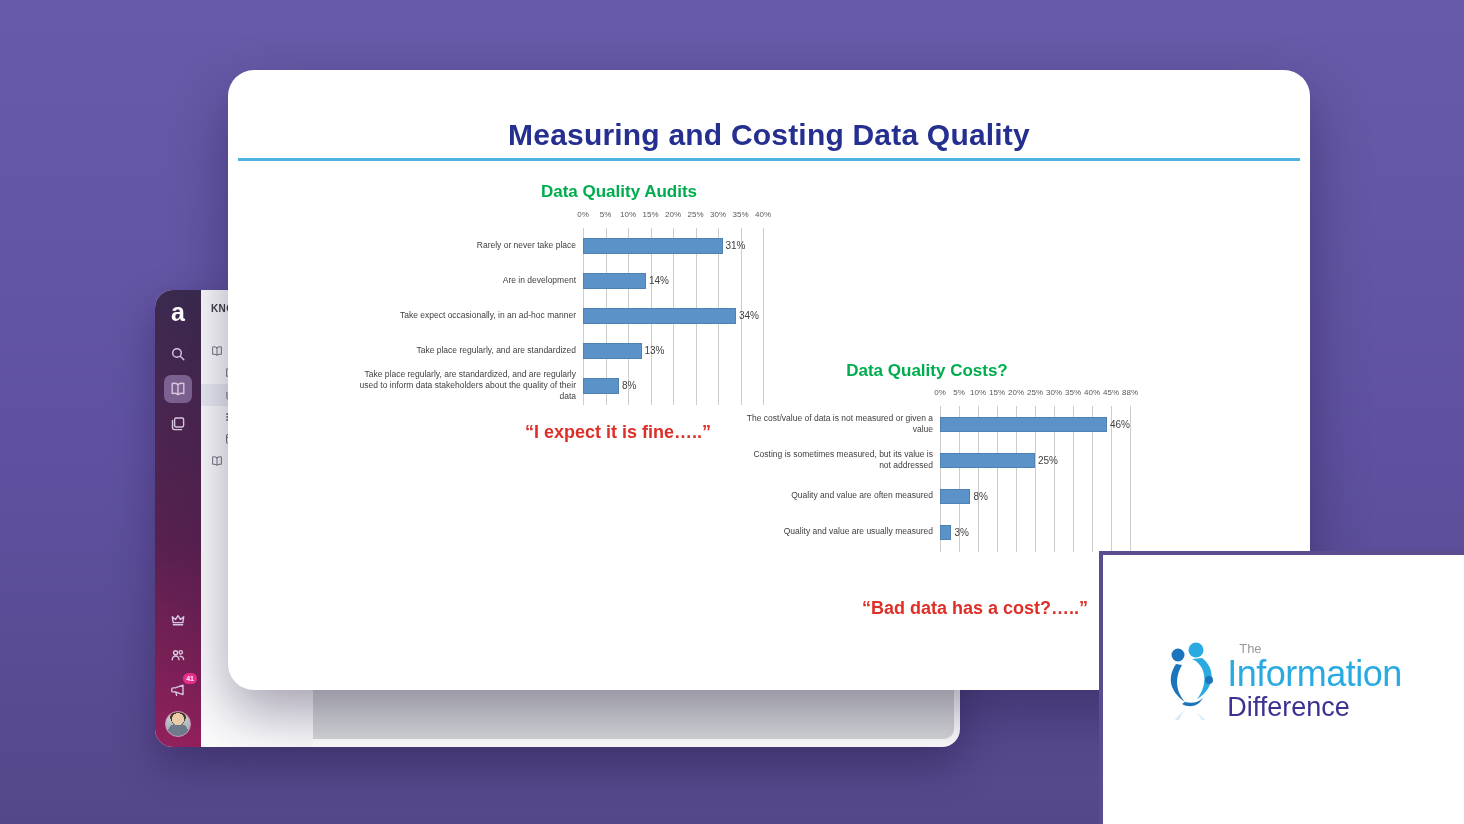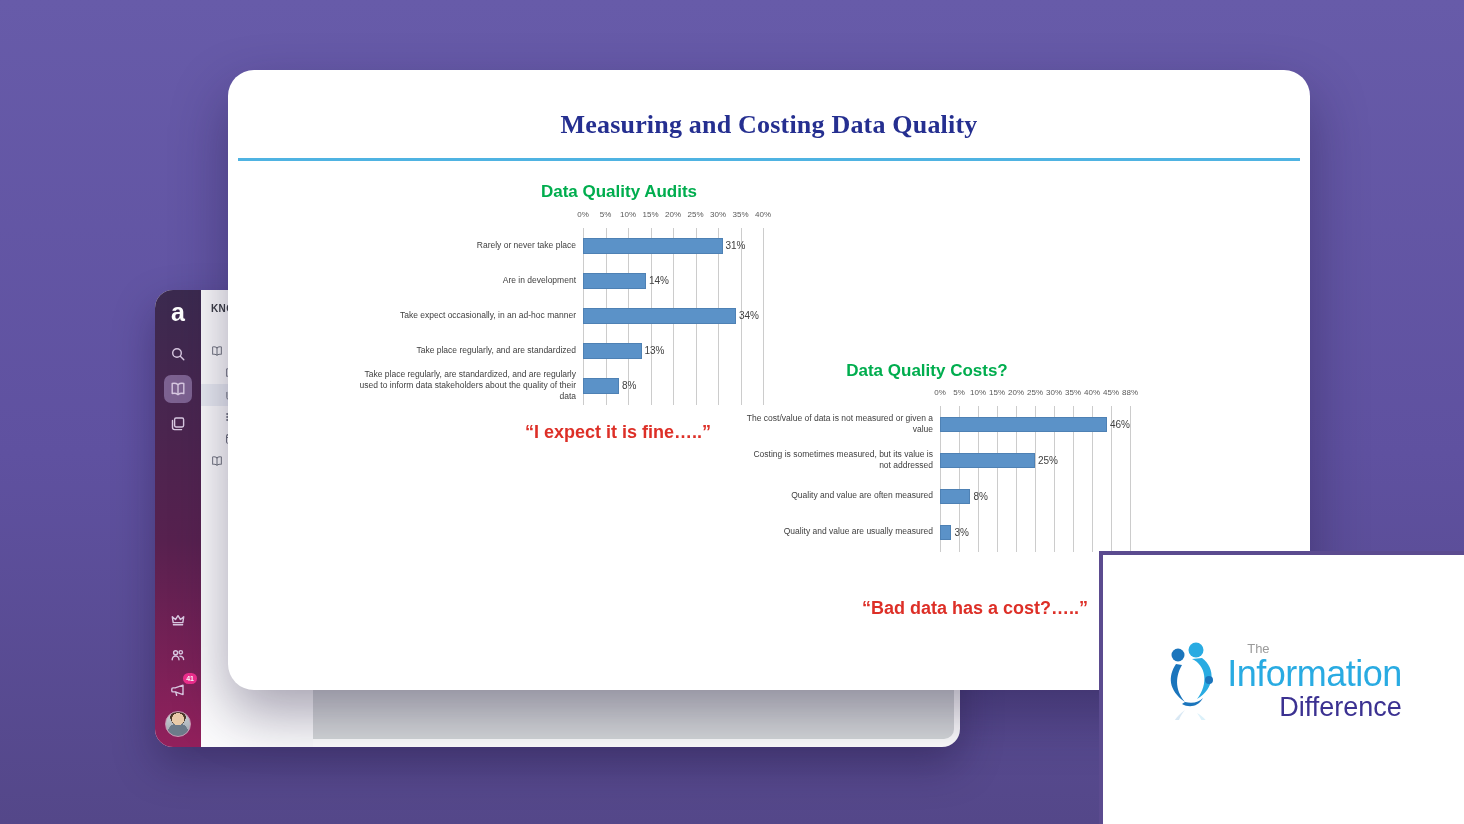--- a/index.html
+++ b/index.html
@@ -56,22 +56,22 @@
   .nav-item .chev svg{width:9px;height:9px}
   .app-content{flex:1;background:#d6d9da;margin:0 6px 8px 0;border-radius:0 0 10px 0}
 
   
   .slide{
     position:absolute;left:228px;top:70px;width:1082px;height:620px;
     background:#fff;border-radius:26px;
     box-shadow:0 24px 55px rgba(25,15,55,.38);
   }
   .slide-title{
-    position:absolute;top:40px;left:0;width:100%;text-align:center;
-    font-size:26px;font-weight:bold;color:#252f90;letter-spacing:.2px;font-family:Liberation Serif, serif;
+    position:absolute;top:48px;left:0;width:100%;text-align:center;
+    font-size:30px;font-weight:bold;color:#252f90;letter-spacing:.2px;
   }
   .divider{position:absolute;top:88px;left:10px;right:10px;height:3px;background:#4fb3e2}
 
   .chart-title{position:absolute;font-size:17px;font-weight:bold;color:#00ad4e;text-align:center}
   #ct0{left:296px;top:112px;width:190px}
   #ct1{left:599px;top:291px;width:200px}
 
   .chart{position:absolute}
   #chart0{left:125px;top:140px;--labelw:230px;--plotw:180px;--rowh:35px;--barh:16px}
   #chart1{left:517px;top:318px;--labelw:195px;--plotw:190px;--rowh:36px;--barh:15px}
@@ -96,23 +96,23 @@
 
   
   .logo-box{
     position:absolute;left:1099px;top:551px;width:369px;height:277px;
     background:#fff;border:4px solid #5b4b8f;
     display:flex;align-items:center;justify-content:center;
   }
   .tid{display:flex;align-items:flex-start;gap:4px;transform:translateY(-8px)}
   .tid-mark{width:58px;height:78px;flex:none}
   .tid-text{line-height:1}
-  .tid-the{font-size:13px;color:#9a9a9a;margin-left:20px;margin-bottom:1px}
+  .tid-the{font-size:13px;color:#9a9a9a;margin-left:12px;margin-bottom:1px}
   .tid-info{font-size:36px;color:#29abe2;letter-spacing:-.5px}
-  .tid-diff{font-size:27px;color:#3b3191;text-align:right;margin-top:2px}
+  .tid-diff{font-size:27px;color:#3b3191;margin-top:2px}
 </style>
 </head>
 <body>
 
 <div class="app-window">
   <aside class="sidebar">
     <div class="sb-logo">a</div>
     <div class="sb-icon">
       <svg viewBox="0 0 16 16">
           <circle cx="7" cy="7" r="4.3"></circle>

